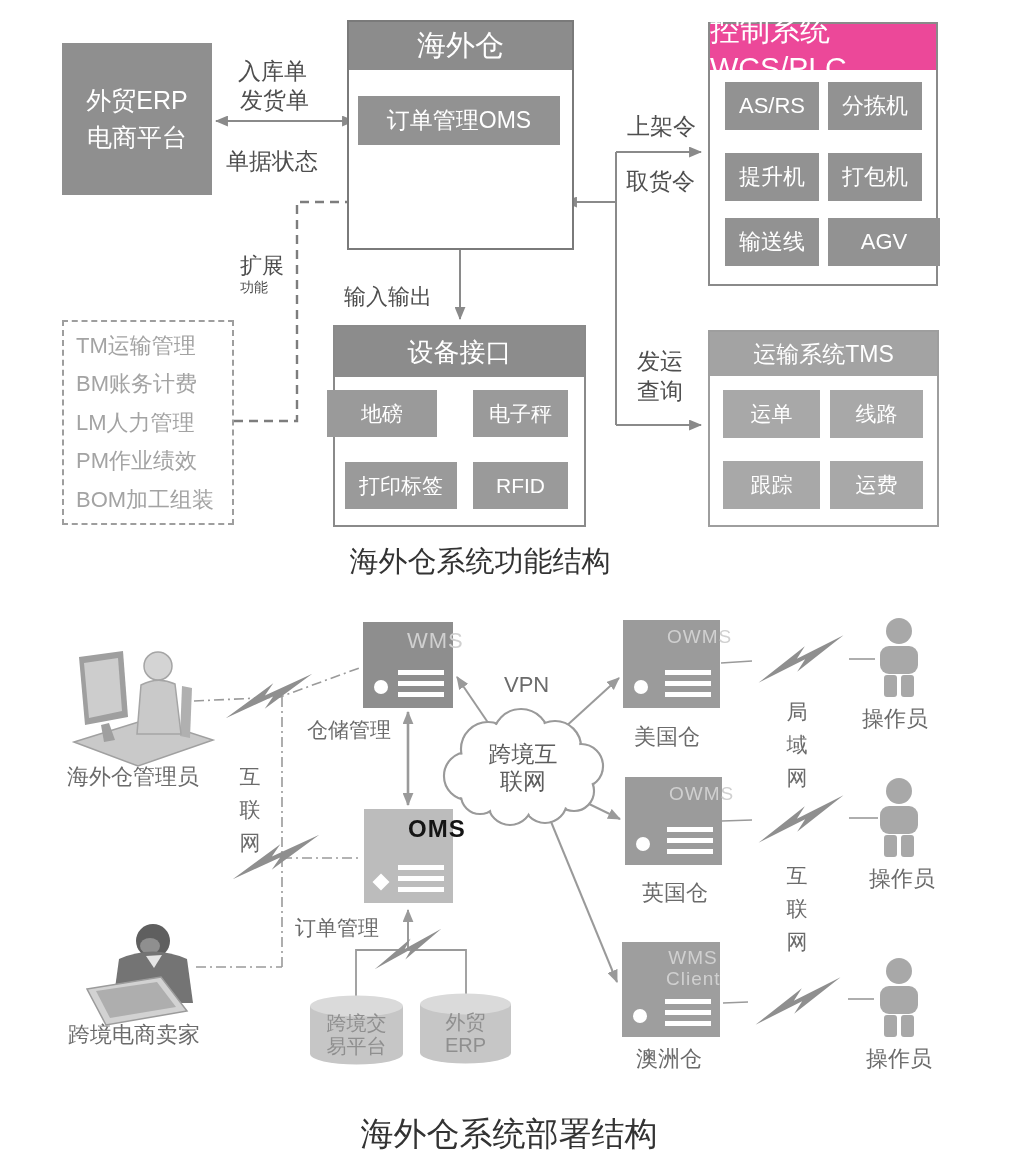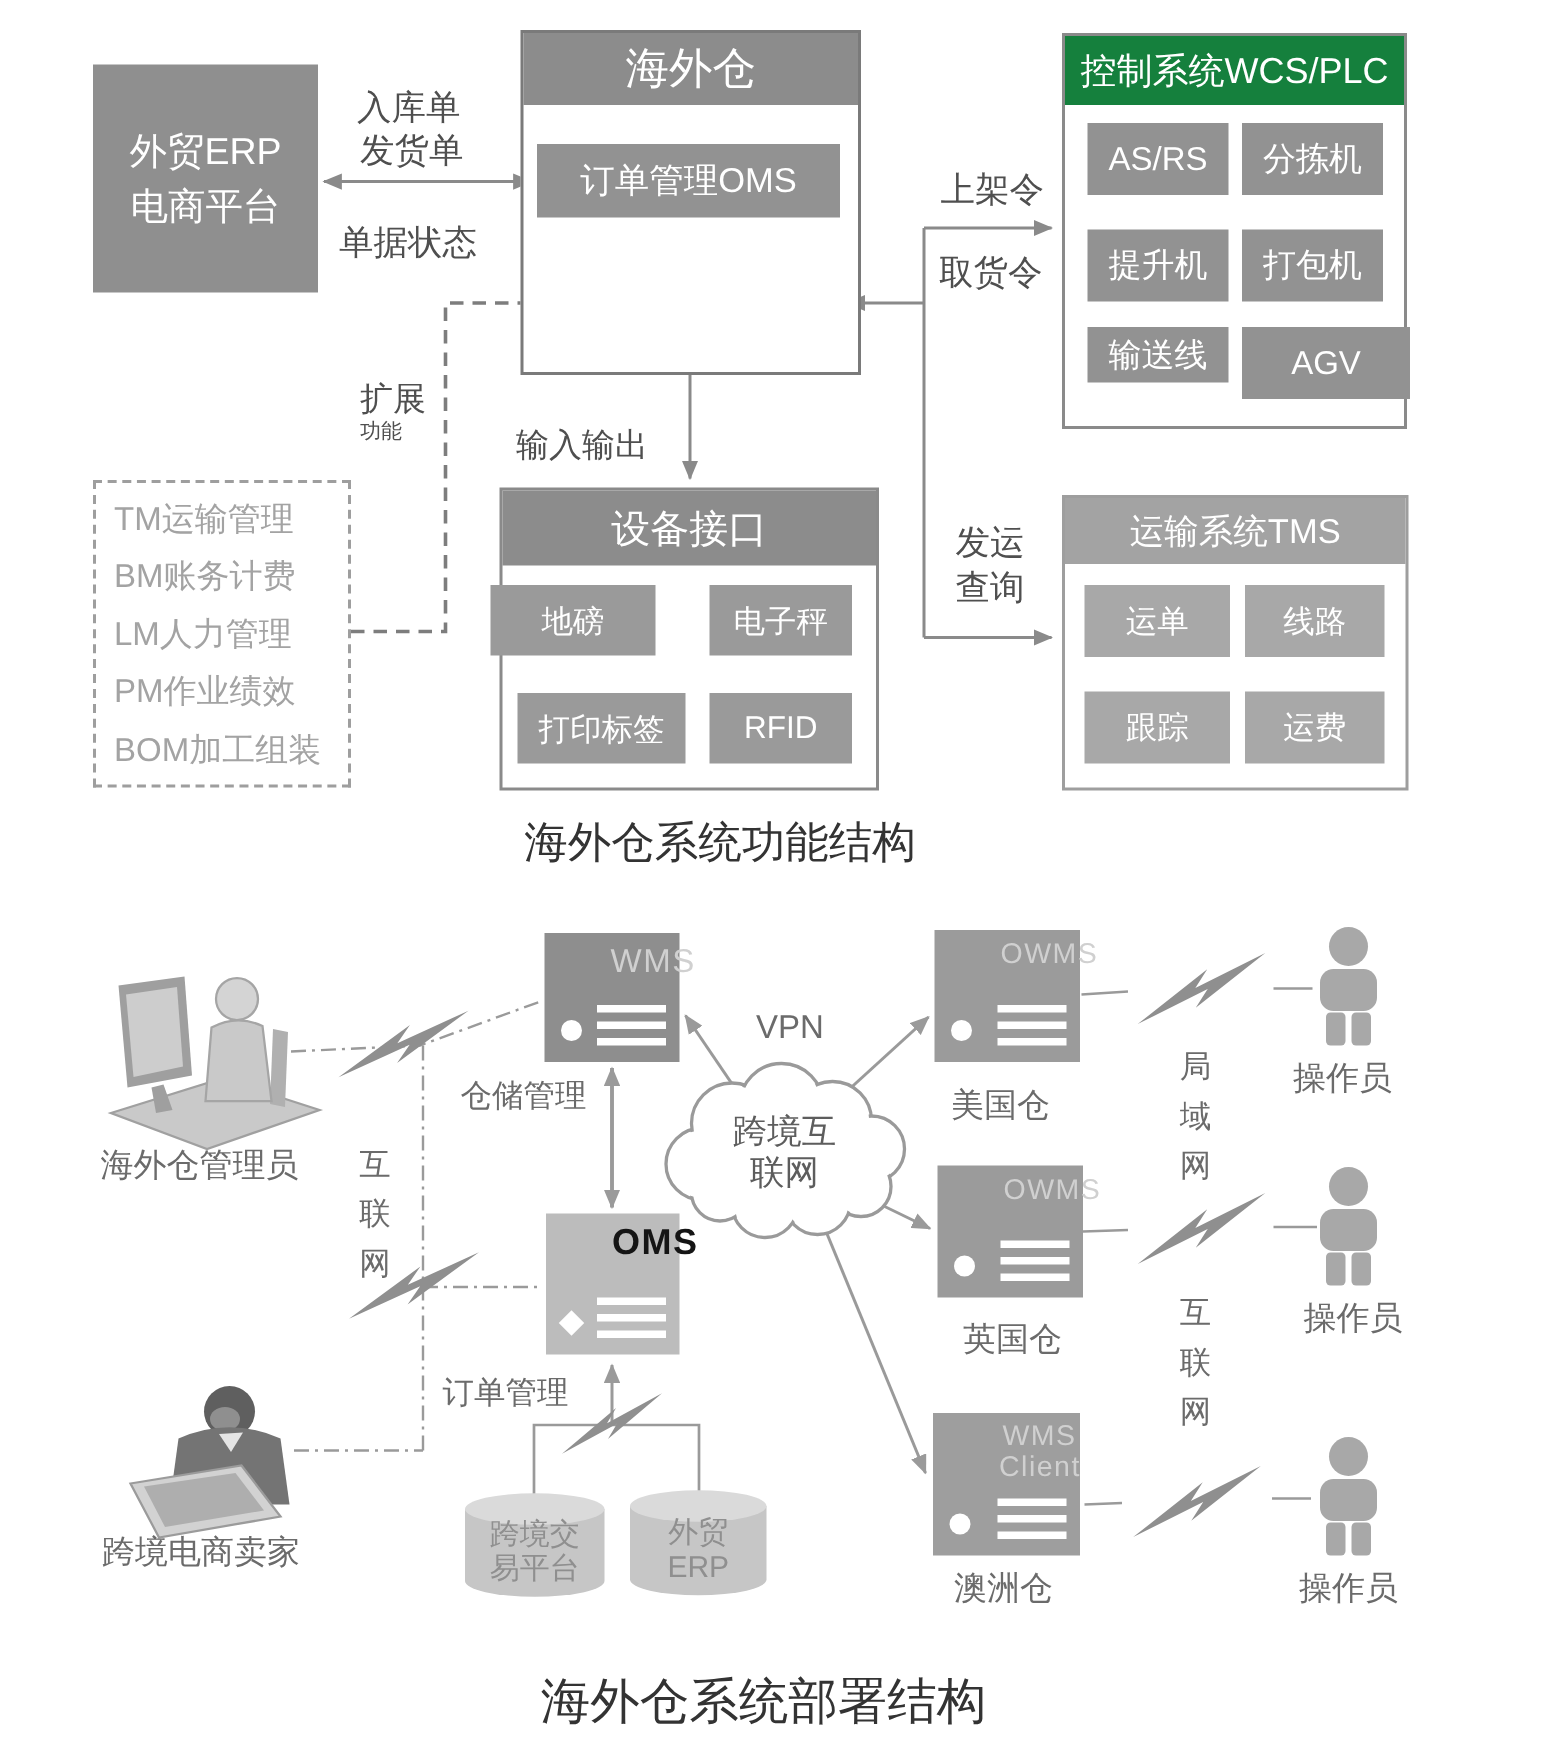--- a/index.html
+++ b/index.html
@@ -160,27 +160,27 @@
     <span>外贸ERP</span>
     <span>电商平台</span>
   </div>
 
   <div class="grp" style="left:347px;top:20px;width:227px;height:230px;border-color:#7a7a7a">
     <div class="grp-hdr" style="height:48px;background:var(--box-gray-dark);font-size:29px">海外仓</div>
   </div>
   <div class="cell" style="left:358px;top:96px;width:202px;height:49px;font-size:23px">订单管理OMS</div>
 
   <div class="grp" style="left:708px;top:22px;width:230px;height:264px">
-    <div class="grp-hdr" style="height:46px;background:#15803d;font-size:24px">控制系统WCS/PLC</div>
+    <div class="grp-hdr" style="height:46px;background:#ec4899;font-size:30px">控制系统WCS/PLC</div>
   </div>
   <div class="cell" style="left:725px;top:82px;width:94px;height:48px;font-size:22px">AS/RS</div>
   <div class="cell" style="left:828px;top:82px;width:94px;height:48px;font-size:22px">分拣机</div>
   <div class="cell" style="left:725px;top:153px;width:94px;height:48px;font-size:22px">提升机</div>
   <div class="cell" style="left:828px;top:153px;width:94px;height:48px;font-size:22px">打包机</div>
-  <div class="cell" style="left:725px;top:218px;width:94px;height:37px;font-size:22px">输送线</div>
+  <div class="cell" style="left:725px;top:218px;width:94px;height:48px;font-size:22px">输送线</div>
   <div class="cell" style="left:828px;top:218px;width:112px;height:48px;font-size:22px">AGV</div>
 
   <div class="grp" style="left:333px;top:325px;width:253px;height:202px">
     <div class="grp-hdr" style="height:50px;background:var(--box-gray-dark);font-size:26px">设备接口</div>
   </div>
   <div class="cell" style="left:327px;top:390px;width:110px;height:47px;font-size:21px;background:var(--device-item-gray)">地磅</div>
   <div class="cell" style="left:473px;top:390px;width:95px;height:47px;font-size:21px;background:var(--device-item-gray)">电子秤</div>
   <div class="cell" style="left:345px;top:462px;width:112px;height:47px;font-size:21px;background:var(--device-item-gray)">打印标签</div>
   <div class="cell" style="left:473px;top:462px;width:95px;height:47px;font-size:21px;background:var(--device-item-gray)">RFID</div>
 

